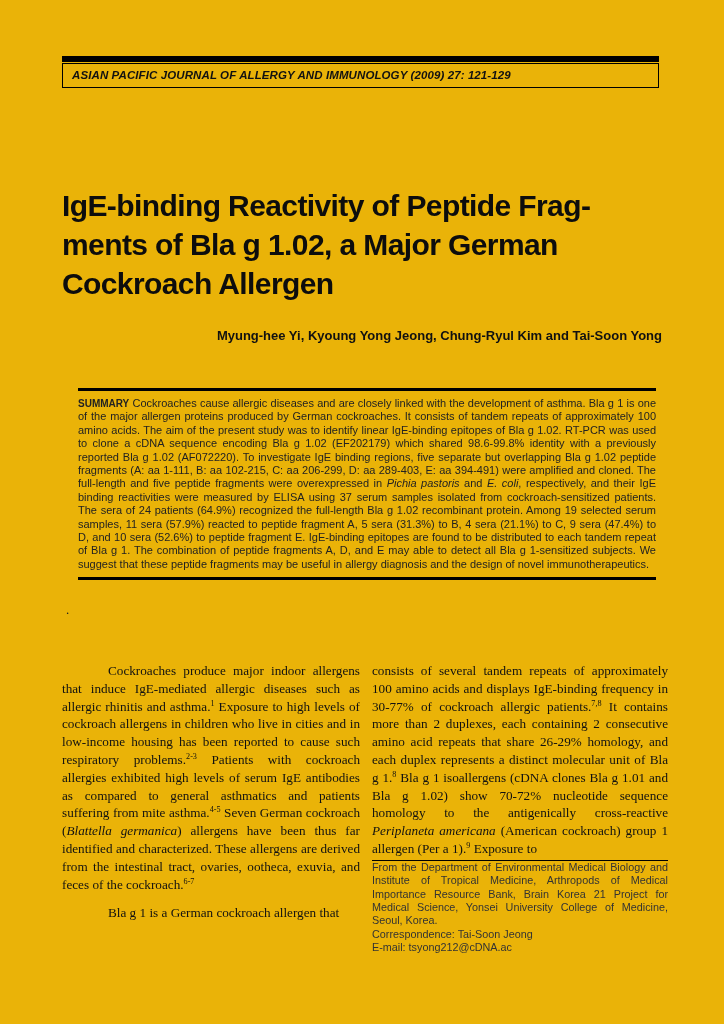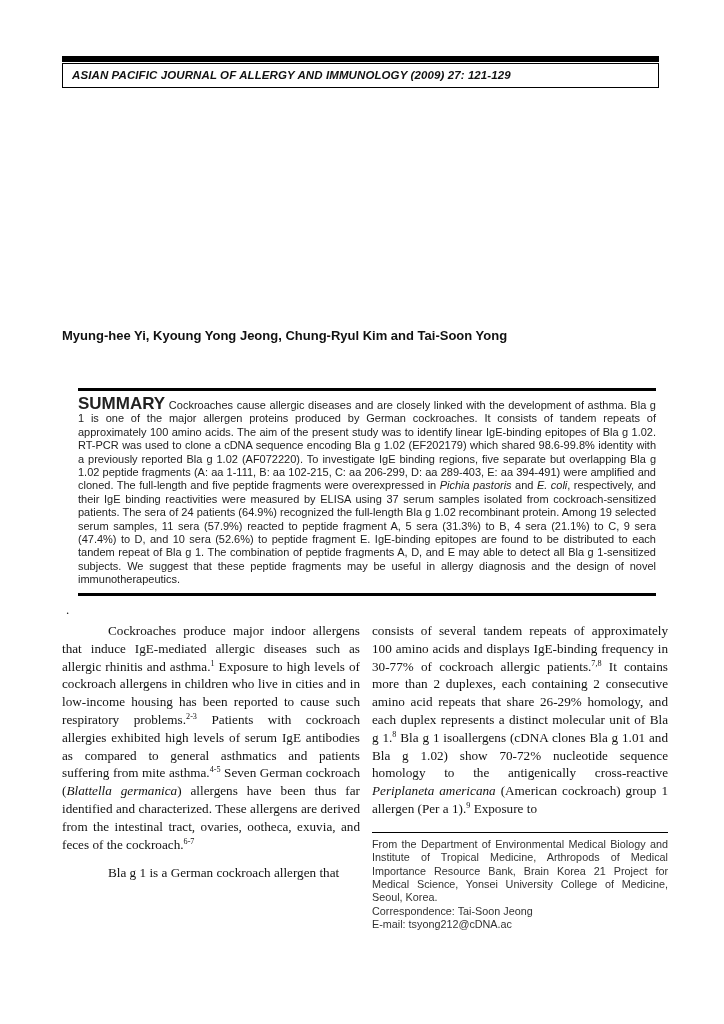--- a/index.html
+++ b/index.html
@@ -1,21 +1,21 @@
 <!DOCTYPE html>
 <html><head>
 <meta charset="utf-8">
 <style>
   html, body { margin: 0; padding: 0; background: #e8e8e8; }
   .page {
     position: relative;
     width: 724px;
     height: 1024px;
     margin: 0 auto;
-    background: #ffffff;
+    background: #eab308;
     color: #1a1a1a;
     overflow: hidden;
   }
 
   
   .journal-box {
     position: absolute;
     left: 62px; top: 56px;
     width: 597px;
   }
@@ -43,88 +43,93 @@
   }
   .article-title span { display: block; }
 
   
   .authors {
     position: absolute;
     left: 62px; top: 328px;
     width: 600px;
     font: bold 13px/16px "Liberation Sans", sans-serif;
     color: #111;
+    text-align: right;
   }
 
   
   .summary-block {
     position: absolute;
     left: 78px; top: 388px;
     width: 578px;
   }
   .summary-rule {
     height: 3px;
     background: #000;
   }
   .summary-text {
     margin: 6px 0 6px 0;
     font: 11px/13.4px "Liberation Sans", sans-serif;
     text-align: justify;
     color: #222;
   }
-  .summary-text .lbl { font-weight: bold; font-size: 17px; }
+  .summary-text .lbl { font-weight: bold; font-size: 10px; }
   .it { font-style: italic; }
 
   
   .stray-mark {
     position: absolute;
     left: 66px; top: 602px;
     font: 13px "Liberation Serif", serif;
     color: #222;
   }
   .col {
     position: absolute;
-    top: 622px;
+    top: 662px;
     font: 13.2px/17.8px "Liberation Serif", serif;
     text-align: justify;
     color: #111;
   }
   .col p { margin: 0; }
   .col-left  { left: 62px;  width: 298px; }
   .col-right { left: 372px; width: 296px; }
   .indent-first { text-indent: 46px; }
   .col-left p + p { margin-top: 11px; }
   sup.ref {
     font-size: 0.62em;
     line-height: 0;
     vertical-align: super;
     letter-spacing: 0;
   }
 
   
   .footnote {
-    margin-top: 14px;
+    margin-top: 2px;
     border-top: 1.5px solid #000;
-    padding-top: 5px;
     font: 10.8px/13.4px "Liberation Sans", sans-serif;
     color: #333;
   }
   .footnote .aff { text-align: justify; }
   .footnote div { margin: 0; }
 </style>
 </head>
 <body>
 
 <div class="page">
 
   <div class="journal-box">
     <div class="bar"></div>
     <div class="inner">ASIAN PACIFIC JOURNAL OF ALLERGY AND IMMUNOLOGY (2009) 27: 121-129</div>
   </div>
 
+  <h1 class="article-title">
+    <span>IgE-binding Reactivity of Peptide Frag-</span>
+    <span>ments of Bla g 1.02, a Major German</span>
+    <span>Cockroach Allergen</span>
+  </h1>
 
   <div class="authors">Myung-hee Yi, Kyoung Yong Jeong, Chung-Ryul Kim and Tai-Soon Yong</div>
 
   <div class="summary-block">
     <div class="summary-rule"></div>
     <div class="summary-text"><span class="lbl">SUMMARY</span><span> Cockroaches cause allergic diseases and are closely linked with the development of asthma. Bla g 1 is one of the major allergen proteins produced by German cockroaches. It consists of tandem repeats of approximately 100 amino acids. The aim of the present study was to identify linear IgE-binding epitopes of Bla g 1.02. RT-PCR was used to clone a cDNA sequence encoding Bla g 1.02 (EF202179) which shared 98.6-99.8% identity with a previously reported Bla g 1.02 (AF072220). To investigate IgE binding regions, five separate but overlapping Bla g 1.02 peptide fragments (A: aa 1-111, B: aa 102-215, C: aa 206-299, D: aa 289-403, E: aa 394-491) were amplified and cloned. The full-length and five peptide fragments were overexpressed in </span><span class="it">Pichia pastoris</span><span> and </span><span class="it">E. coli</span><span>, respectively, and their IgE binding reactivities were measured by ELISA using 37 serum samples isolated from cockroach-sensitized patients. The sera of 24 patients (64.9%) recognized the full-length Bla g 1.02 recombinant protein. Among 19 selected serum samples, 11 sera (57.9%) reacted to peptide fragment A, 5 sera (31.3%) to B, 4 sera (21.1%) to C, 9 sera (47.4%) to D, and 10 sera (52.6%) to peptide fragment E. IgE-binding epitopes are found to be distributed to each tandem repeat of Bla g 1. The combination of peptide fragments A, D, and E may able to detect all Bla g 1-sensitized subjects. We suggest that these peptide fragments may be useful in allergy diagnosis and the design of novel immunotherapeutics.</span></div>
     <div class="summary-rule"></div>
   </div>
 
   <div class="stray-mark">.</div>

